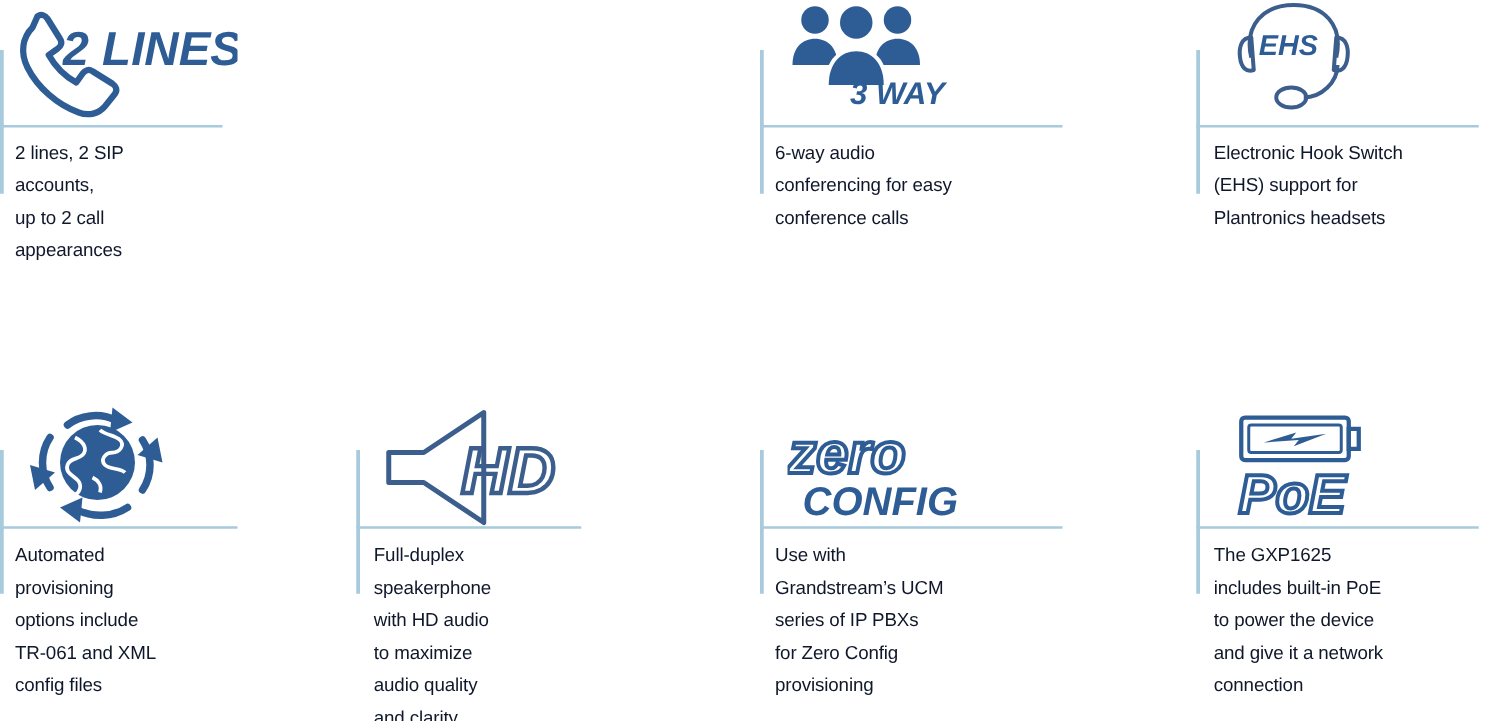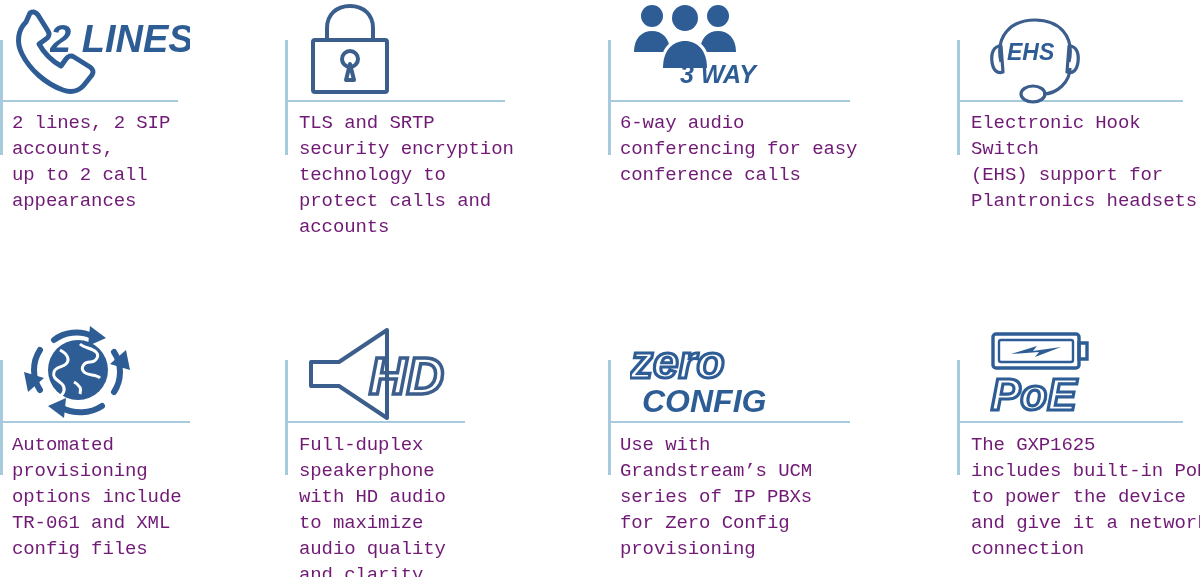--- a/index.html
+++ b/index.html
@@ -34,24 +34,24 @@
     position: absolute;
     height: 2px;
     background: #a8cadd;
   }
   .icon-wrap {
     position: absolute;
     display: block;
   }
   .desc {
     position: absolute;
-    color: #701a75;
-    font-size: 19px;
+    color: #0f172a;
+    font-size: 15px;
     line-height: 26px;
-    font-family: Liberation Mono, monospace;
+    font-family: Liberation Sans, sans-serif;
     white-space: pre-line;
     letter-spacing: -0.1px;
   }
 
   
   .col1 { left: 0px;    width: 280px; }
   .col2 { left: 285px;  width: 300px; }
   .col3 { left: 608px;  width: 300px; }
   .col4 { left: 957px;  width: 243px; }
 
@@ -84,39 +84,20 @@
         <text class="logo-text" x="0" y="38" font-size="38">2 LINES</text>
       </svg>
     </div>
 
     <div class="desc" style="left:12px; top:110px; width:262px;">2 lines, 2 SIP
 accounts,
 up to 2 call
 appearances</div>
   </div>
 
-  <div class="feature col2 rowA">
-    <div class="v-rule" style="top:40px; height:115px;"></div>
-    <div class="h-rule" style="left:0px; top:100px; width:220px;"></div>
-
-    <div class="icon-wrap" style="left:20px; top:2px;">
-      <svg width="90" height="95" viewBox="0 0 90 95">
-        <path d="M22 40 V26 C22 13, 31 4, 45 4 C59 4, 68 13, 68 26 V40" fill="none" stroke="#3b5e8c" stroke-width="4"></path>
-        <rect x="8" y="38" width="74" height="52" rx="2" ry="2" fill="none" stroke="#3b5e8c" stroke-width="4"></rect>
-        <circle cx="45" cy="57" r="8" fill="none" stroke="#3b5e8c" stroke-width="4"></circle>
-        <path d="M45 62 L41 78 L49 78 Z" fill="none" stroke="#3b5e8c" stroke-width="4" stroke-linejoin="round"></path>
-      </svg>
-    </div>
-
-    <div class="desc" style="left:14px; top:110px; width:285px;">TLS and SRTP
-security encryption
-technology to
-protect calls and
-accounts</div>
-  </div>
 
   <div class="feature col3 rowA">
     <div class="v-rule" style="top:40px; height:115px;"></div>
     <div class="h-rule" style="left:0px; top:100px; width:242px;"></div>
 
     <div class="icon-wrap" style="left:22px; top:0px;">
       <svg width="110" height="70" viewBox="0 0 110 70">
 
         <circle cx="22" cy="16" r="11" fill="#2e5d96"></circle>
         <path d="M4 52 C4 38, 12 31, 22 31 C32 31, 40 38, 40 52 Z" fill="#2e5d96"></path>
@@ -138,21 +119,21 @@
 
     <div class="desc" style="left:12px; top:110px; width:290px;">6-way audio
 conferencing for easy
 conference calls</div>
   </div>
 
   <div class="feature col4 rowA">
     <div class="v-rule" style="top:40px; height:115px;"></div>
     <div class="h-rule" style="left:0px; top:100px; width:226px;"></div>
 
-    <div class="icon-wrap" style="left:28px; top:16px;text-align:right;">
+    <div class="icon-wrap" style="left:28px; top:0px;text-align:right;">
       <svg width="100" height="92" viewBox="0 0 100 92">
 
         <path d="M16 46 C10 20, 26 4, 50 4 C74 4, 90 20, 84 46" fill="none" stroke="#3b5e8c" stroke-width="3.2"></path>
 
         <path d="M16 30 C8 30, 6 38, 7 46 C8 54, 12 58, 18 56 Z" fill="none" stroke="#3b5e8c" stroke-width="3.2" stroke-linejoin="round"></path>
 
         <path d="M84 30 C92 30, 94 38, 93 46 C92 54, 88 58, 82 56 Z" fill="none" stroke="#3b5e8c" stroke-width="3.2" stroke-linejoin="round"></path>
 
         <path d="M85 52 C85 66, 72 78, 58 78" fill="none" stroke="#3b5e8c" stroke-width="3.2"></path>
         <ellipse cx="48" cy="78" rx="12" ry="8" fill="none" stroke="#3b5e8c" stroke-width="3.2"></ellipse>

